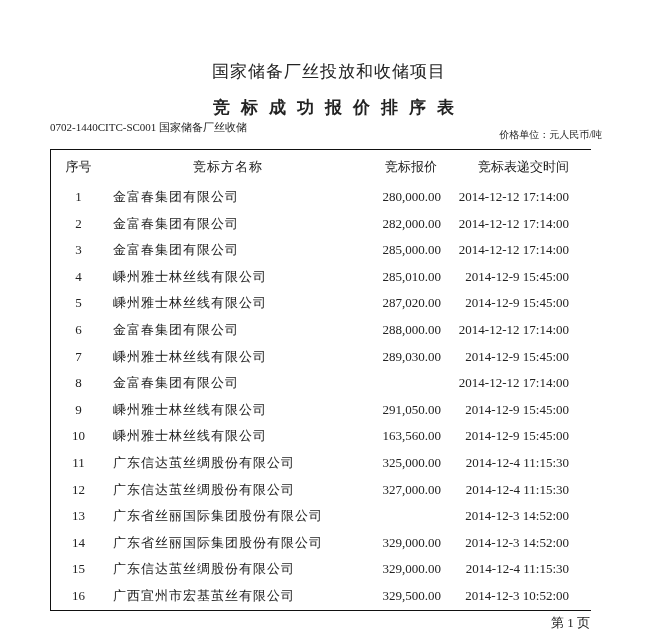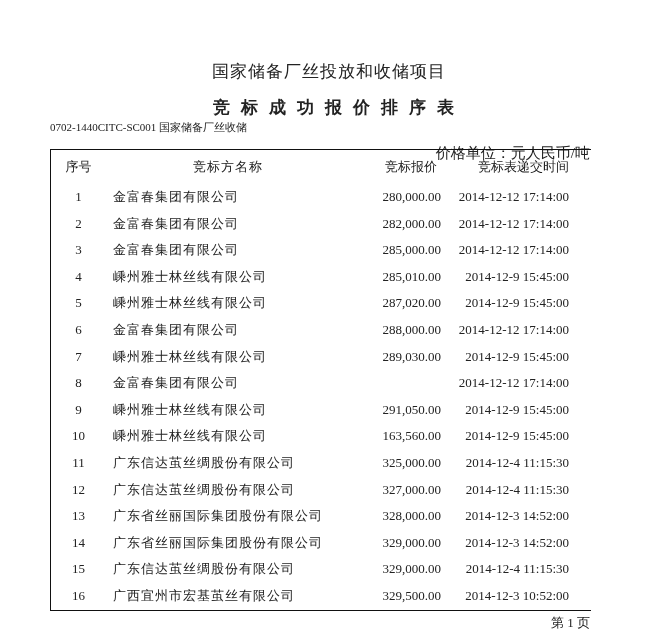--- a/index.html
+++ b/index.html
@@ -1,21 +1,21 @@
 <!DOCTYPE html>
 <html><head>
 <meta charset="utf-8">
 <style>
   html, body { margin:0; padding:0; background:#fff; }
   body { width:658px; height:639px; position:relative; overflow:hidden; color:#222;
          font-family: "Liberation Serif", "DejaVu Serif", serif; }
   .title1 { position:absolute; left:0; width:658px; top:60px; text-align:center; font-size:17px; letter-spacing:1px; }
   .title2 { position:absolute; left:0; width:658px; top:96px; text-align:center; font-size:17px; font-weight:bold; letter-spacing:11px; padding-left:10px; }
   .meta-left { position:absolute; left:50px; top:120px; font-size:11px; }
-  .meta-right { position:absolute; right:68px; top:128px; font-size:15px;margin-top:16px; }
+  .meta-right { position:absolute; right:56px; top:128px; font-size:10px; }
   .table-box { position:absolute; left:50px; top:149px; width:541px; height:462px;
                border-top:1.5px solid #111; border-left:1.5px solid #111; border-bottom:1.5px solid #111; box-sizing:border-box; }
   .row { position:absolute; left:0; width:541px; height:26px; font-size:13px; line-height:26px; }
   .c-no { position:absolute; left:0; width:55px; text-align:center; }
   .c-name { position:absolute; left:62px; width:250px; letter-spacing:1px; }
   .c-price { position:absolute; left:300px; width:90px; text-align:right; }
   .c-time { position:absolute; left:388px; width:130px; text-align:right; }
   .hdr .c-name { left:62px; width:230px; text-align:center; letter-spacing:1px; }
   .hdr .c-price { text-align:center; left:325px; width:70px; }
   .footer { position:absolute; right:68px; top:614px; font-size:13px; }
@@ -102,21 +102,20 @@
     </div>
     <div class="row" style="top: 326.6px;">
       <span class="c-no">12</span>
       <span class="c-name">广东信达茧丝绸股份有限公司</span>
       <span class="c-price">327,000.00</span>
       <span class="c-time">2014-12-4 11:15:30</span>
     </div>
     <div class="row" style="top: 353.2px;">
       <span class="c-no">13</span>
       <span class="c-name">广东省丝丽国际集团股份有限公司</span>
-      <span class="c-price">328,000.00</span>
       <span class="c-time">2014-12-3 14:52:00</span>
     </div>
     <div class="row" style="top: 379.8px;">
       <span class="c-no">14</span>
       <span class="c-name">广东省丝丽国际集团股份有限公司</span>
       <span class="c-price">329,000.00</span>
       <span class="c-time">2014-12-3 14:52:00</span>
     </div>
     <div class="row" style="top: 406.4px;">
       <span class="c-no">15</span>

